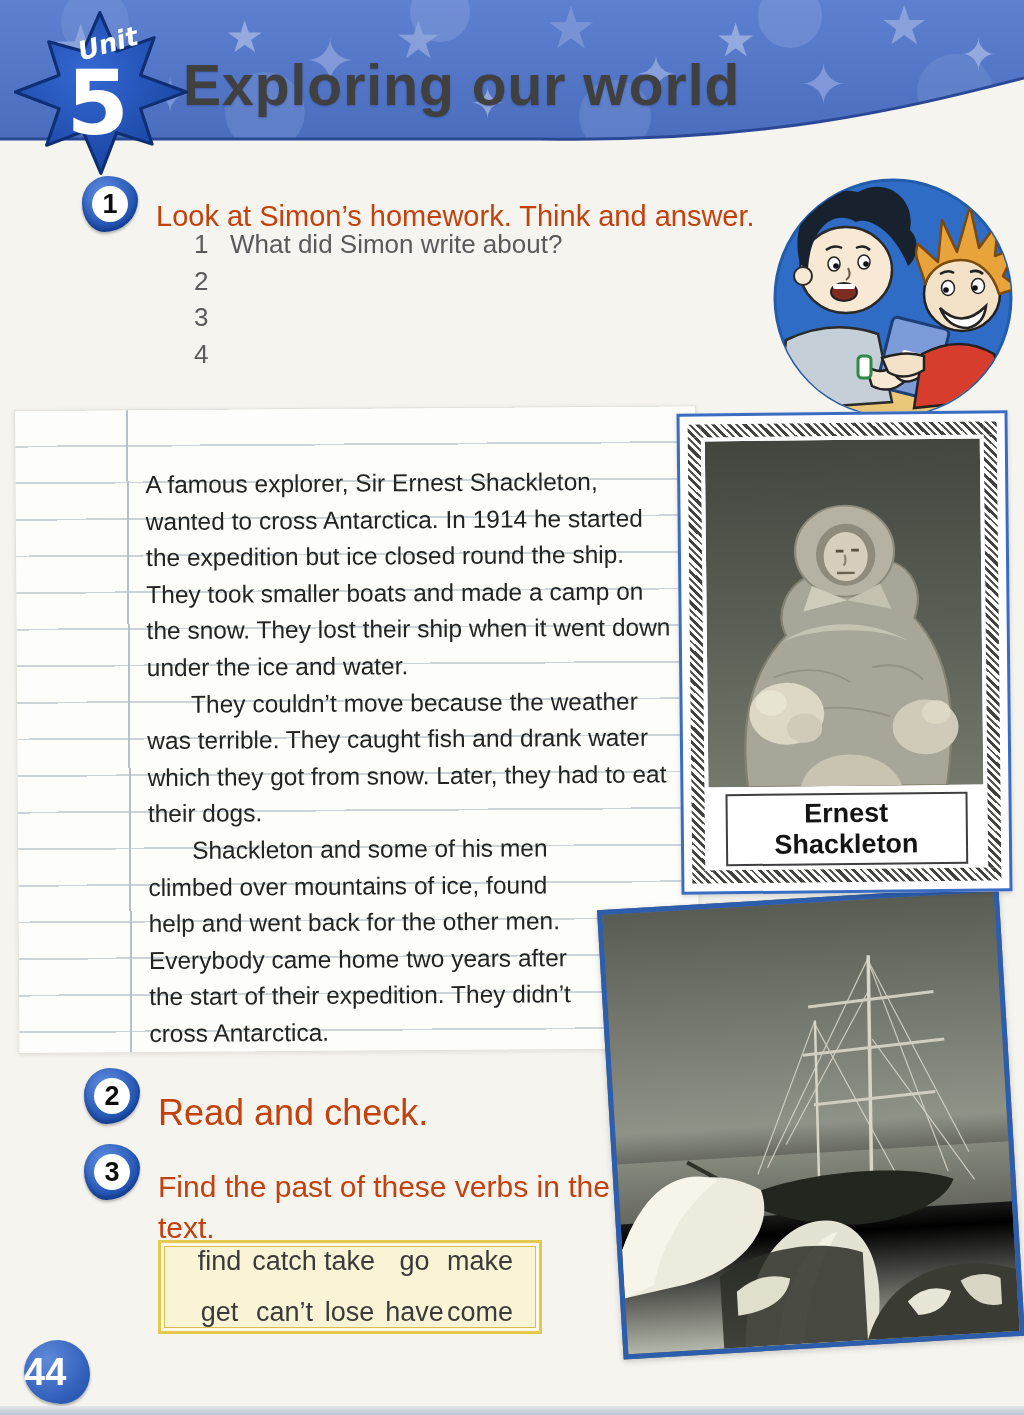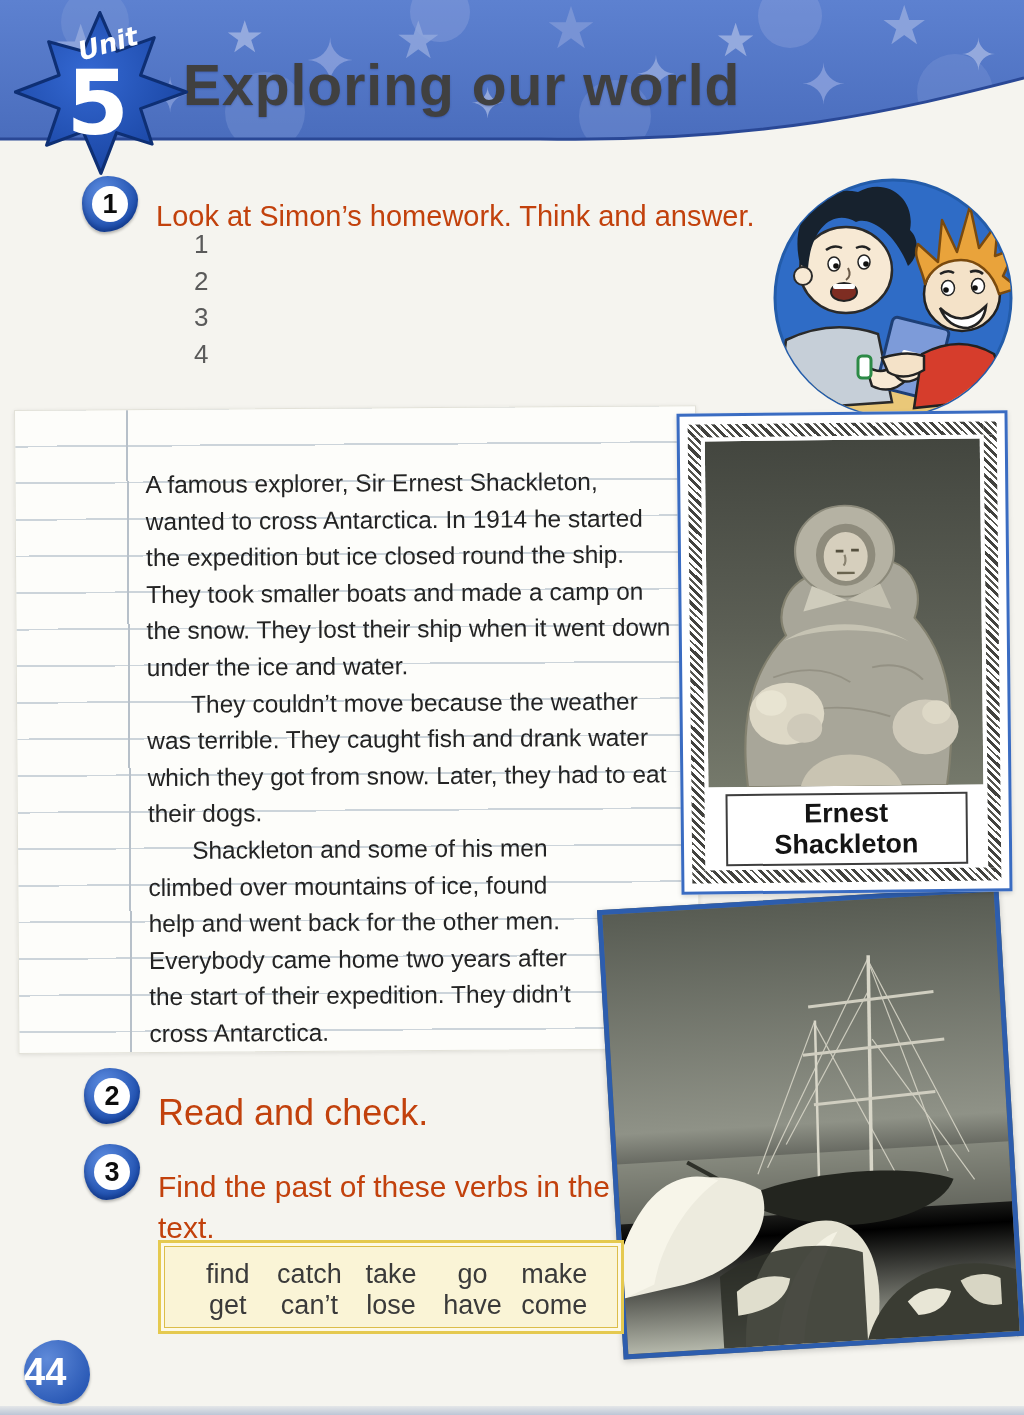--- a/index.html
+++ b/index.html
@@ -57,24 +57,24 @@
                text-align:center;font-size:27px;font-weight:600;color:#141414;
                padding:3px 4px;box-sizing:border-box;}
 
   
   .ship{position:absolute;left:610px;top:898px;width:402px;height:450px;z-index:4;
         border:5px solid #2d5dad;box-sizing:border-box;background:#6a6e64;
         transform:rotate(-3.4deg);transform-origin:center;box-shadow:0 2px 6px rgba(0,0,0,.2);}
   .ship svg{display:block;width:100%;height:100%;}
 
   
-  .verbs-box{position:absolute;left:158px;top:1240px;width:466px;height:94px;z-index:4;
+  .verbs-box{position:absolute;left:158px;top:1240px;width:384px;height:94px;z-index:4;
              box-sizing:border-box;background:#faf4d6;border:3px solid #e5c94f;
              box-shadow:inset 0 0 0 3px #fdf9e6, inset 0 0 0 4px #dcbd49;
-             padding:16px 26px;display:grid;grid-template-columns:repeat(5,1fr);
+             padding:3px 26px;display:grid;grid-template-columns:repeat(5,1fr);
              align-content:space-between;font-size:27px;color:#3a3a3a;}
   .verb{text-align:center;white-space:nowrap;}
 
   
   .page-badge{position:absolute;left:24px;top:1340px;width:66px;height:64px;z-index:4;
               background:radial-gradient(circle at 35% 30%,#5f8ad9,#2b5ab6 75%);
               border-radius:52% 48% 44% 56% / 50% 54% 46% 50%;
               display:flex;align-items:center;justify-content:flex-start;
               color:#ffffff;font-size:38px;font-weight:bold;
               box-shadow:0 2px 3px rgba(0,0,0,.3);}
@@ -136,20 +136,21 @@
   <div class="page-title">Exploring our world</div>
 
   <div class="badge" style="left:82px;top:176px;">
     <div class="inner">1</div>
   </div>
   <div class="ex-heading" style="left:156px;top:186px;">Look at Simon’s homework. Think and answer.</div>
 
   <div class="questions">
     <div class="q-row">
       <span class="q-num">1</span>
+      <span>What did Simon write about?</span>
     </div>
     <div class="q-row">
       <span class="q-num">2</span>
     </div>
     <div class="q-row">
       <span class="q-num">3</span>
     </div>
     <div class="q-row">
       <span class="q-num">4</span>
     </div>

